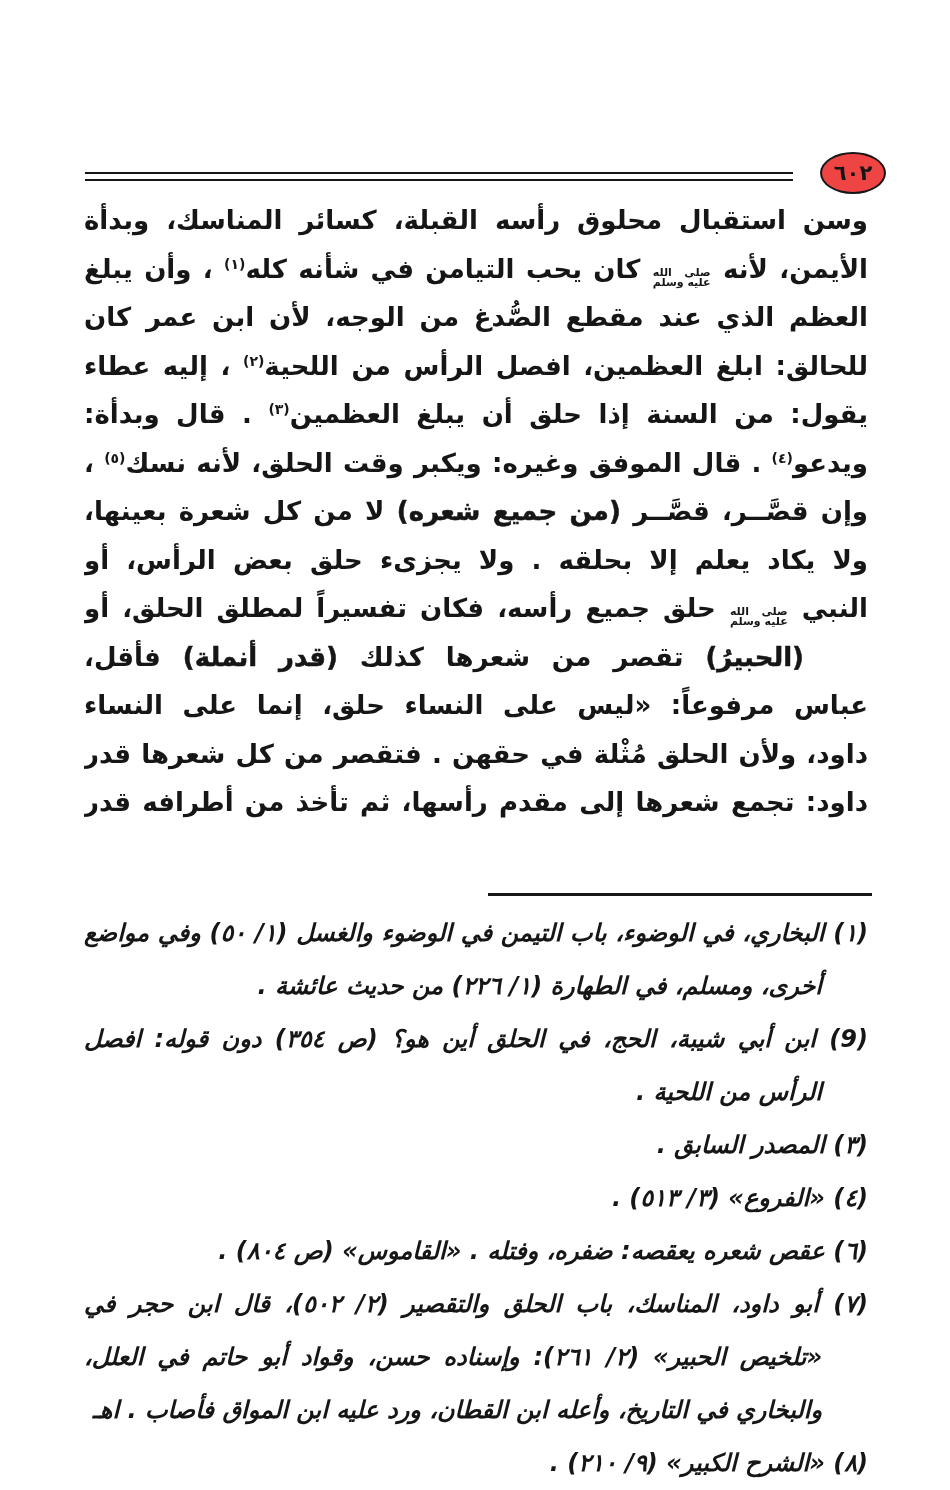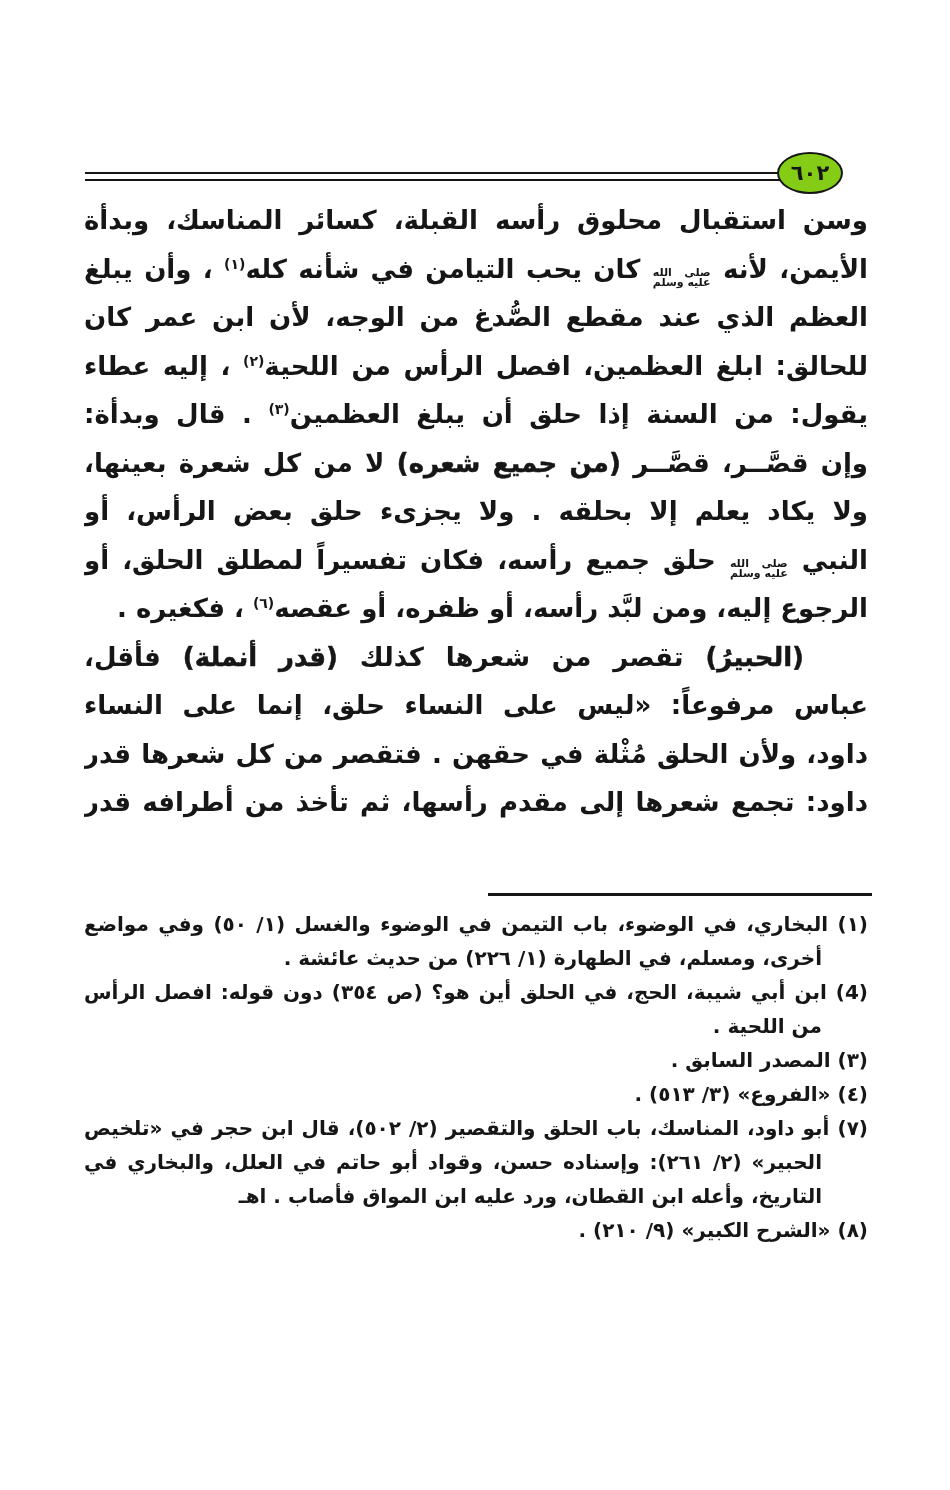--- a/index.html
+++ b/index.html
@@ -16,29 +16,29 @@
   
   .header-rule{
     position:absolute;
     left:85px;top:172px;
     width:708px;height:5px;
     border-top:2.5px solid #161616;
     border-bottom:2.5px solid #161616;
   }
   .page-badge{
     position:absolute;
-    left:777px;top:152px;
+    left:820px;top:152px;
     width:62px;height:38px;
     border:2.5px solid #161616;
     border-radius:50%;
     text-align:center;
     line-height:38px;
     font-size:21px;
     font-weight:bold;
-    background:#84cc16;
+    background:#ef4444;
   }
   
   .body-text{
     position:absolute;
     right:82px;left:84px;top:196px;
   }
   .body-line{
     height:48.5px;
     line-height:48.5px;
     font-size:26px;
@@ -75,59 +75,61 @@
     top:893px;
     right:78px;
     width:384px;height:3px;
     background:#161616;
   }
   .footnotes{
     position:absolute;
     right:82px;left:84px;top:907px;
   }
   .fn-entry{
-    font-size:20px;
-    line-height:34px;
+    font-size:24px;
+    line-height:53px;
     font-weight:bold;
     text-align:justify;
     padding-right:46px;
     text-indent:-46px;
+    font-style:italic;
   }
 </style>
 </head>
 <body>
 
 <div class="page">
 
   <div class="header-rule"></div>
 
   <div class="page-badge">
     <span>٦٠٢</span>
   </div>
 
   <div class="body-text" id="body-lines">
       <div class="body-line"><span>وسن استقبال محلوق رأسه القبلة، كسائر المناسك، وبدأة بشقه</span></div>
       <div class="body-line"><span>الأيمن، لأنه </span><span class="saw"><span>صلى الله</span><br><span>عليه وسلم</span></span><span> كان يحب التيامن في شأنه كله</span><sup class="ref">(١)</sup><span> ، وأن يبلغ بالحلق</span></div>
       <div class="body-line"><span>العظم الذي عند مقطع الصُّدغ من الوجه، لأن ابن عمر كان يقول</span></div>
       <div class="body-line"><span>للحالق: ابلغ العظمين، افصل الرأس من اللحية</span><sup class="ref">(٢)</sup><span> ، إليه عطاء</span></div>
       <div class="body-line"><span>يقول: من السنة إذا حلق أن يبلغ العظمين</span><sup class="ref">(٣)</sup><span> . قال وبدأة:</span></div>
+      <div class="body-line"><span>ويدعو</span><sup class="ref">(٤)</sup><span> . قال الموفق وغيره: ويكبر وقت الحلق، لأنه نسك</span><sup class="ref">(٥)</sup><span> ،</span></div>
       <div class="body-line"><span>وإن قصَّــر، قصَّــر </span><span class="matn">(من جميع شعره)</span><span> لا من كل شعرة بعينها، لأنه مشقة،</span></div>
       <div class="body-line"><span>ولا يكاد يعلم إلا بحلقه . ولا يجزىء حلق بعض الرأس، أو تقصيره، لأن</span></div>
       <div class="body-line"><span>النبي </span><span class="saw"><span>صلى الله</span><br><span>عليه وسلم</span></span><span> حلق جميع رأسه، فكان تفسيراً لمطلق الحلق، أو التقصير، فوجب</span></div>
-      <div class="body-line end"><span>الرجوع إليه، ومن لبَّد رأسه، أو ظفره، أو عقصه</span><sup class="ref">(٦)</sup><span> ، فكغيره .</span></div>
       <div class="body-line indent"><span class="matn">(الحبيرُ)</span><span> تقصر من شعرها كذلك </span><span class="matn">(قدر أنملة)</span><span> فأقل، لحديث ابن</span></div>
       <div class="body-line"><span>عباس مرفوعاً: «ليس على النساء حلق، إنما على النساء التقصير»</span></div>
       <div class="body-line"><span>داود، ولأن الحلق مُثْلة في حقهن . فتقصر من كل شعرها قدر أنملة . ونقل أبو</span></div>
       <div class="body-line"><span>داود: تجمع شعرها إلى مقدم رأسها، ثم تأخذ من أطرافه قدر أنملة</span></div>
     </div>
 
   <div class="fn-sep"></div>
 
   <div class="footnotes" id="footnotes">
       <div class="fn-entry">(١) البخاري، في الوضوء، باب التيمن في الوضوء والغسل (١/ ٥٠) وفي مواضع أخرى، ومسلم، في الطهارة (١/ ٢٢٦) من حديث عائشة .</div>
-      <div class="fn-entry">(4) ابن أبي شيبة، الحج، في الحلق أين هو؟ (ص ٣٥٤) دون قوله: افصل الرأس من اللحية .</div>
+      <div class="fn-entry">(9) ابن أبي شيبة، الحج، في الحلق أين هو؟ (ص ٣٥٤) دون قوله: افصل الرأس من اللحية .</div>
       <div class="fn-entry">(٣) المصدر السابق .</div>
       <div class="fn-entry">(٤) «الفروع» (٣/ ٥١٣) .</div>
+      <div class="fn-entry">(٦) عقص شعره يعقصه: ضفره، وفتله . «القاموس» (ص ٨٠٤) .</div>
       <div class="fn-entry">(٧) أبو داود، المناسك، باب الحلق والتقصير (٢/ ٥٠٢)، قال ابن حجر في «تلخيص الحبير» (٢/ ٢٦١): وإسناده حسن، وقواد أبو حاتم في العلل، والبخاري في التاريخ، وأعله ابن القطان، ورد عليه ابن المواق فأصاب . اهـ</div>
       <div class="fn-entry">(٨) «الشرح الكبير» (٩/ ٢١٠) .</div>
     </div>
 
 </div>
 
 </body></html>

